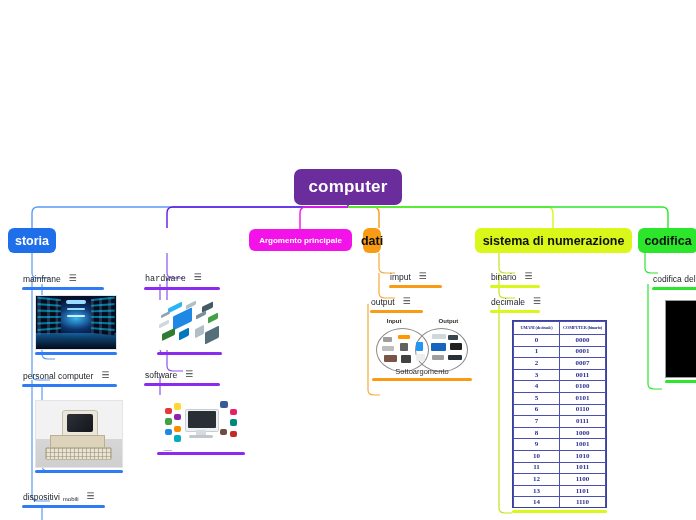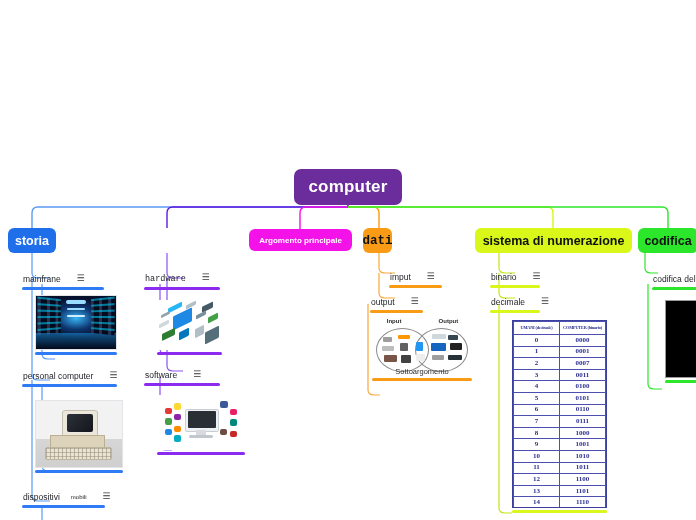--- a/index.html
+++ b/index.html
@@ -55,34 +55,34 @@
     align-items: center;
     justify-content: center;
     font-weight: bold;
     z-index: 6;
     white-space: nowrap;
     box-sizing: border-box;
   }
   .l1.storia      { left: 8px;   top: 228px; width: 48px;  background:#1F6FEB; color:#fff; font-size:12.5px; }
   .l1.definizione { left: 130px; top: 228px; width: 74px;  background:#6117E0; color:#fff; font-size:12.5px; }
   .l1.argomento   { left: 249px; top: 229px; width: 103px; height:22px; background:#F312E8; color:#fff; font-size:8px; }
-  .l1.dati        { left: 363px; top: 228px; width: 29px;  background:#F99B15; color:#111; font-size:12.5px;font-family:Liberation Mono, monospace; }
+  .l1.dati        { left: 363px; top: 228px; width: 18px;  background:#F99B15; color:#111; font-size:12.5px; }
   .l1.sistema     { left: 475px; top: 228px; width: 157px; background:#D9F718; color:#111; font-size:12.5px;justify-content:center; }
   .l1.codifica    { left: 638px; top: 228px; width: 60px;  background:#2BE62B; color:#111; font-size:12.5px; }
 
   
   .l2 {
     position: absolute;
     z-index: 5;
     white-space: nowrap;
   }
   .l2 .l2-text {
     display: inline-flex;
-    align-items: center;
-    gap: 11px;
+    align-items: flex-end;
+    gap: 3px;
     font-size: 8.5px;
     color: #22252a;
     padding: 0 1px 2px 1px;
   }
   .l2 .l2-sub {
     font-size: 6px;
     color: #22252a;
   }
   .l2 .burger {
     display: inline-block;

